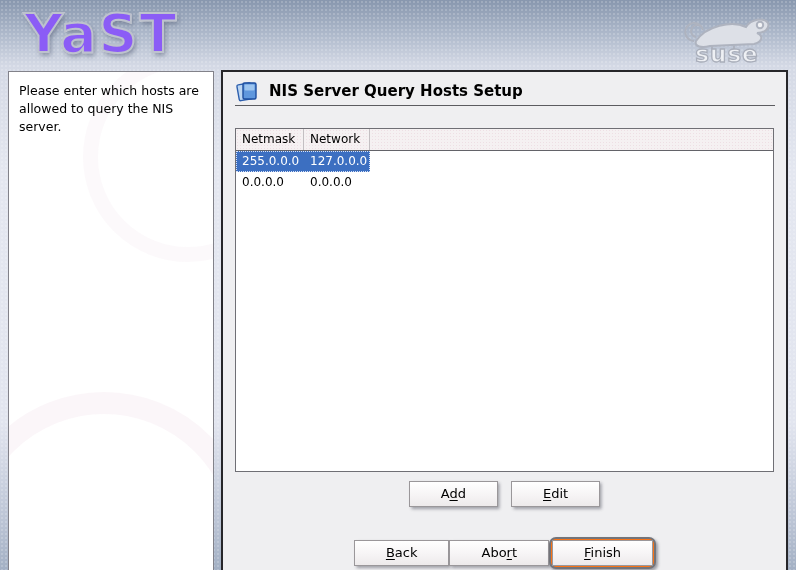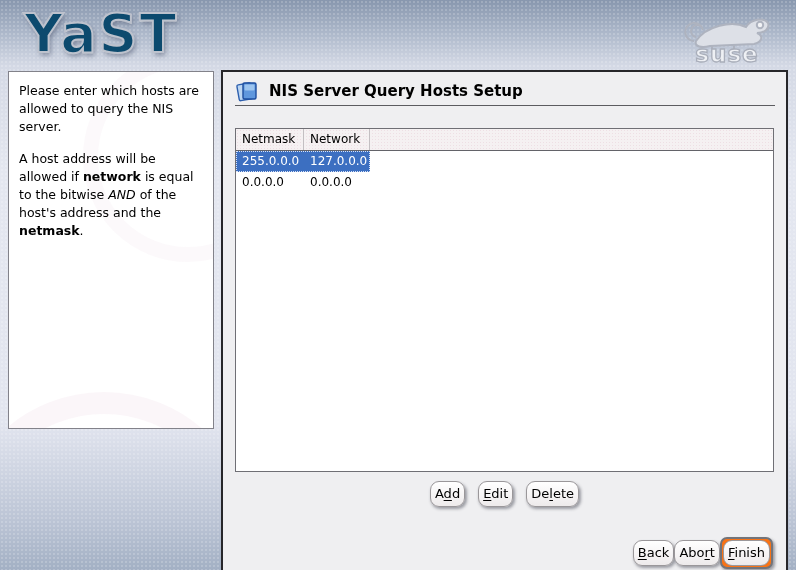--- a/index.html
+++ b/index.html
@@ -13,29 +13,29 @@
     position:absolute; inset:0; pointer-events:none;
     background-image:radial-gradient(rgba(255,255,255,.18) 1px, transparent 1px);
     background-size:4px 4px;
   }
 
   
   .banner { position:absolute; left:0; top:0; width:796px; height:68px; }
   .yast-logo {
     position:absolute; left:24px; top:2px;
     font-size:54px; font-weight:bold; letter-spacing:2px;
-    color:#0c4a6e;
+    color:#8b5cf6;
     -webkit-text-stroke:2px #bdc2cd;
     text-shadow:2px 3px 5px rgba(92,102,124,.65), 0 1px 0 #ffffff;
   }
   .suse-logo { position:absolute; right:14px; top:4px; width:110px; height:62px; }
 
   
   .sidebar {
-    position:absolute; left:8px; top:71px; width:206px; height:358px;
+    position:absolute; left:8px; top:71px; width:206px; height:500px;
     background:#ffffff; border:1px solid #82828a; overflow:hidden;
   }
   .sidebar .wm1 { position:absolute; left:-55px; top:320px; width:300px; height:300px;
     border:22px solid rgba(206,140,180,.08); border-radius:50%; }
   .sidebar .wm2 { position:absolute; right:-80px; top:-20px; width:210px; height:210px;
     border:15px solid rgba(206,140,180,.055); border-radius:50%; }
   .help { position:relative; padding:10px 10px 0 10px; font-size:12.5px; line-height:18px; color:#000; }
   .help p { margin-bottom:14px; }
   .help .b { font-weight:bold; }
   .help .i { font-style:italic; }
@@ -66,27 +66,27 @@
   .pair { display:flex; }
   .tcell { padding:3px 0 0 6px; } .tc0 { width:68px; } .tc1 { width:66px; }
   .trow.selected .pair { background:var(--sel,#3c6fc1); color:#ffffff;
     outline:1px dotted #d9e3f7; outline-offset:-1px; }
 
   
   .btn {
     font-family:"DejaVu Sans","Liberation Sans",sans-serif;
     font-size:13px; color:#000;
     background:linear-gradient(180deg,#ffffff 0%,#f6f4f5 55%,#edeaeb 100%);
-    border:1px solid #9a979a; border-radius:9px;
-    padding:4px 4px 5px; cursor:pointer;
+    border:1px solid #9a979a; border-radius:0;
+    padding:4px 31px 5px; cursor:pointer;
     box-shadow:1.5px 2px 3px rgba(55,58,72,.45);
   }
   .btn .u { text-decoration:underline; text-underline-offset:2px; }
   .tbl-btns { position:absolute; left:0; right:0; top:409px; display:flex; justify-content:center; gap:13px; }
-  .wiz-btns { position:absolute; left:14px; right:13px; bottom:11px; display:flex; justify-content:flex-end; align-items:center; }
+  .wiz-btns { position:absolute; left:14px; right:13px; bottom:11px; display:flex; justify-content:center; align-items:center; }
   .default-ring {
     border:2px solid #73747a; border-radius:7px; padding:1px; background:#f97316;
     box-shadow:1.5px 2px 3px rgba(55,58,72,.45);
   }
   .default-ring .btn { box-shadow:none; }
 </style>
 </head>
 <body>
 
 <div class="dots"></div>
@@ -102,21 +102,20 @@
     </g>
     <text x="55" y="58" text-anchor="middle" font-family="DejaVu Sans, sans-serif" font-size="23" font-weight="bold" fill="#eef0f4" stroke="#a9aeba" stroke-width="1.3" letter-spacing="1">suse</text>
   </svg>
 </div>
 
 <div class="sidebar">
   <div class="wm1"></div>
   <div class="wm2"></div>
   <div class="help" id="help-text">
       <p><span>Please enter which hosts are allowed to query the NIS server.</span></p>
-      <p><span>A host address will be allowed if </span><span class="b">network</span><span> is equal to the bitwise </span><span class="i">AND</span><span> of the host's address and the </span><span class="b">netmask</span><span>.</span></p>
     </div>
 </div>
 
 <div class="main">
 
   <div class="title-row">
     <svg class="doc-icon" viewBox="0 0 24 24">
       <g transform="rotate(-10 9 13)">
         <rect x="3" y="5" width="14" height="16" rx="1.5" fill="#bcd6f2" stroke="#2d5fae" stroke-width="1.4"></rect>
       </g>
@@ -145,21 +144,20 @@
             <div class="tcell tc0">0.0.0.0</div>
             <div class="tcell tc1">0.0.0.0</div>
           </div>
         </div>
       </div>
   </div>
 
   <div class="tbl-btns" id="table-btns">
       <button class="btn"><span>A</span><span class="u">d</span><span>d</span></button>
       <button class="btn"><span class="u">E</span><span>dit</span></button>
-      <button class="btn"><span>De</span><span class="u">l</span><span>ete</span></button>
     </div>
 
   <div class="wiz-btns">
     <button class="btn" id="btn-back"><span class="u">B</span><span>ack</span></button>
     <button class="btn" id="btn-abort"><span>Abo</span><span class="u">r</span><span>t</span></button>
     <span class="default-ring">
       <button class="btn" id="btn-finish"><span class="u">F</span><span>inish</span></button>
     </span>
   </div>
 </div>

